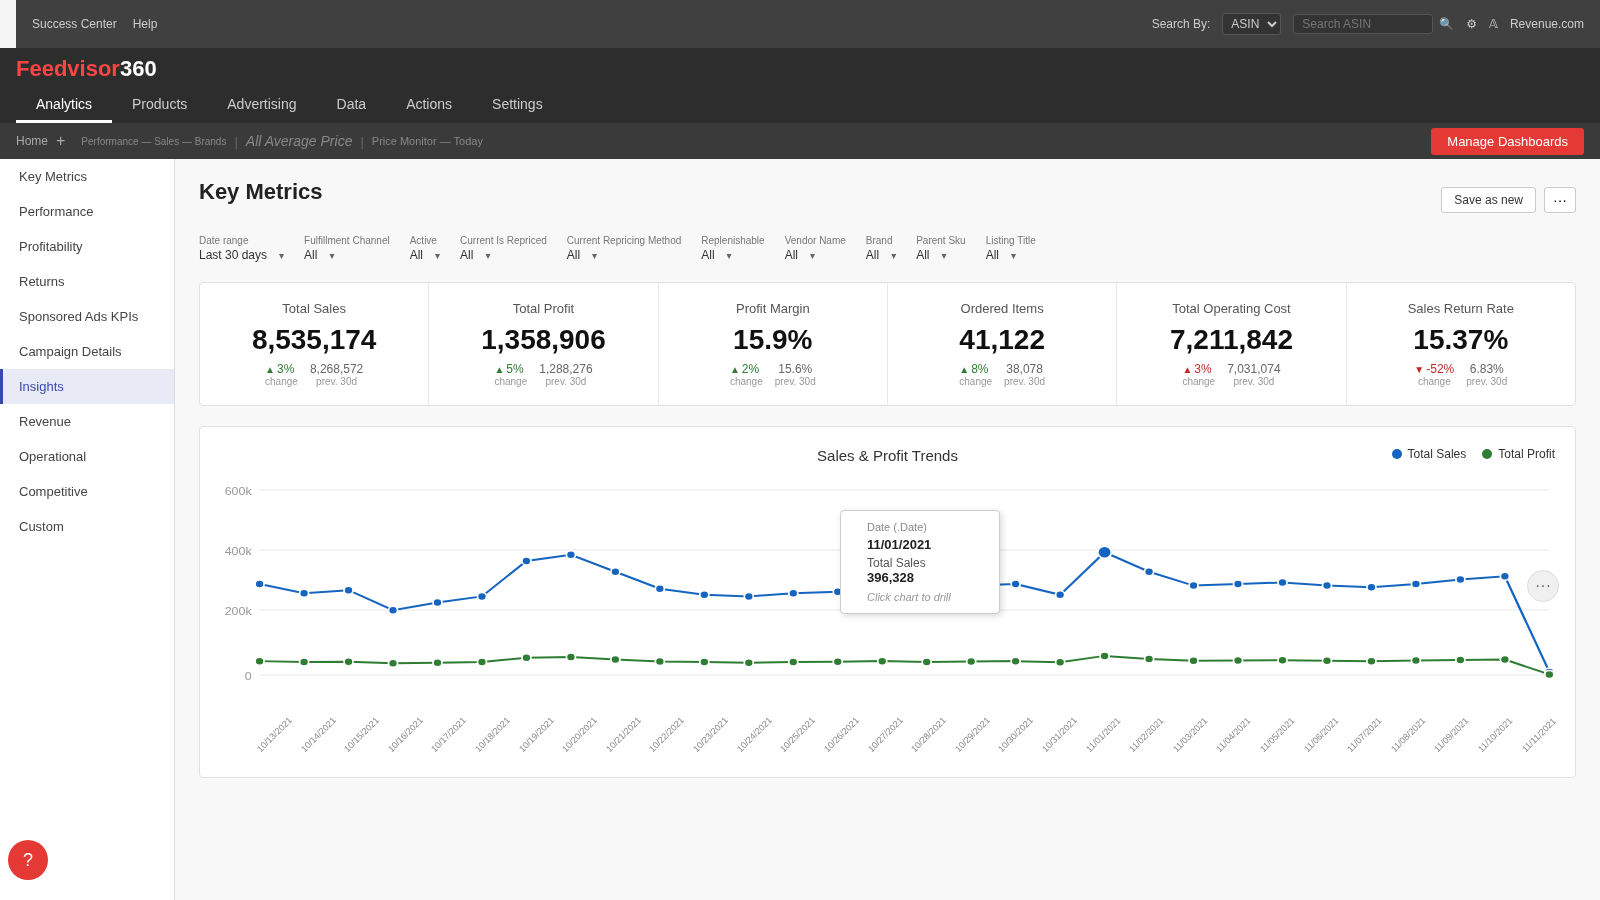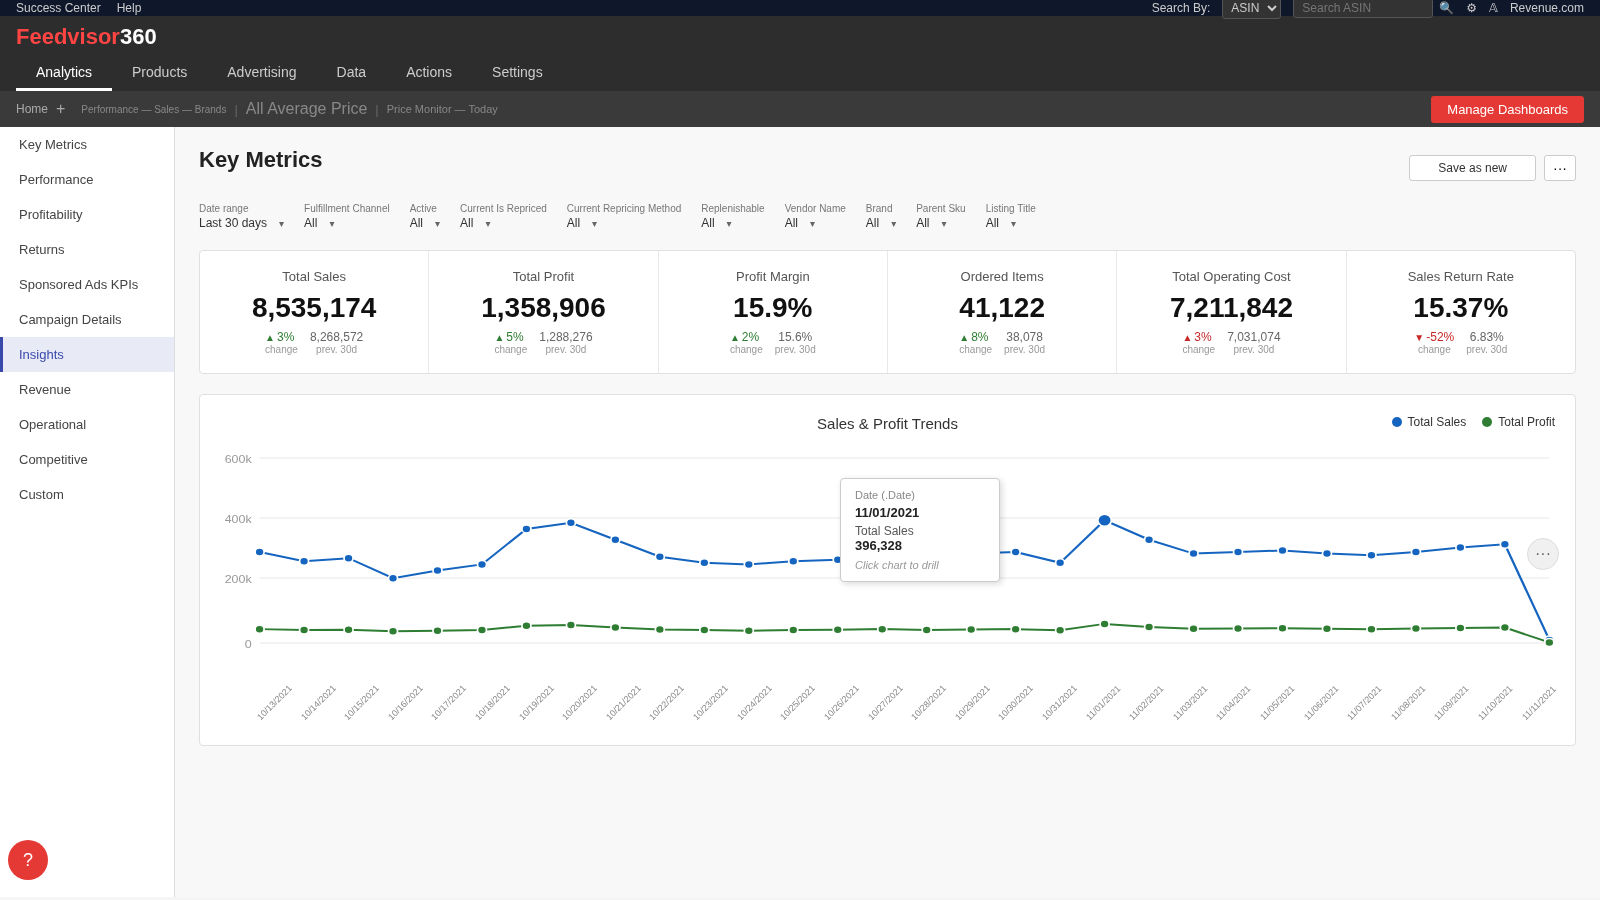--- a/index.html
+++ b/index.html
@@ -1,27 +1,28 @@
 <!DOCTYPE html>
 <html><head>
   <meta charset="utf-8">
   <style>
     * { box-sizing: border-box; margin: 0; padding: 0; }
     body { font-family: -apple-system, BlinkMacSystemFont, 'Segoe UI', Arial, sans-serif; font-size: 13px; background: #f5f5f5; color: #333; }
 
     
     .top-bar {
-      background: #0f172a;
+      background: #404040;
       color: #ccc;
       display: flex;
       align-items: center;
       justify-content: space-between;
       padding: 0 16px;
-      height: 16px;
+      height: 48px;
       font-size: 12px;
+      margin-left: 16px;
     }
     .top-bar-left { display: flex; align-items: center; gap: 16px; }
     .top-bar-right { display: flex; align-items: center; gap: 12px; }
     .search-bar {
       display: flex; align-items: center; gap: 6px;
     }
     .search-input {
       background: #333; border: 1px solid #555; color: #fff; padding: 2px 8px; border-radius: 3px; font-size: 12px; width: 140px;
     }
     .asin-select {
@@ -122,37 +123,37 @@
     .chart-legend {
       position: absolute; top: 20px; right: 20px; display: flex; gap: 16px; align-items: center;
     }
     .legend-item { display: flex; align-items: center; gap: 6px; font-size: 12px; }
     .legend-dot { width: 10px; height: 10px; border-radius: 50%; }
 
     .chart-area { position: relative; }
 
     .tooltip-box {
       position: absolute; top: 30px; left: 620px;
-      background: #fff; border: 1px solid #ccc; border-radius: 4px; padding: 10px 14px;
+      background: #fff; border: 1px solid #ccc; border-radius: 4px; padding: 10px 26px;
       font-size: 12px; box-shadow: 2px 2px 6px rgba(0,0,0,0.15); z-index: 10; min-width: 160px;
     }
     .tooltip-date { font-size: 11px; color: #888; margin-bottom: 4px; }
     .tooltip-val { font-size: 13px; font-weight: 600; color: #222; margin-bottom: 4px; }
     .tooltip-hint { font-size: 11px; color: #999; margin-top: 6px; font-style: italic; }
     .tooltip-label { font-size: 12px; color: #555; }
 
     
     .chat-bubble {
       position: fixed; bottom: 20px; left: 8px;
       background: #e53935; color: #fff; width: 40px; height: 40px; border-radius: 50%;
       display: flex; align-items: center; justify-content: center; font-size: 18px; cursor: pointer;
     }
 
     .save-btn {
-      background: #fff; border: 1px solid #ccc; padding: 5px 28px; border-radius: 3px; cursor: pointer; font-size: 12px; color: #333;
+      background: #fff; border: 1px solid #ccc; padding: 5px 12px; border-radius: 3px; cursor: pointer; font-size: 12px; color: #333;
     }
     .page-header { display: flex; justify-content: space-between; align-items: center; margin-bottom: 14px; }
     .page-header-actions { display: flex; gap: 8px; align-items: center; }
     .more-btn { background: #fff; border: 1px solid #ccc; border-radius: 3px; padding: 4px 8px; cursor: pointer; font-size: 14px; }
 
     svg.chart-svg { width: 100%; height: 260px; overflow: visible; }
   </style>
 </head>
 <body>
 
@@ -189,21 +190,21 @@
     <div class="main-nav-item">Settings</div>
   </nav>
 </div>
 
 <div class="breadcrumb-bar">
   <div class="breadcrumb-items">
     <span class="breadcrumb-item">Home</span>
     <span class="breadcrumb-add">+</span>
     <span class="breadcrumb-item" style="color:#888;font-size:10px;">Performance — Sales — Brands</span>
     <span style="color:#666">|</span>
-    <span class="breadcrumb-item" style="color:#888;font-size:16px;">All Average Price</span>
+    <span class="breadcrumb-item" style="color:#888;font-size:14px;font-style:italic;">All Average Price</span>
     <span style="color:#666">|</span>
     <span class="breadcrumb-item" style="color:#888;font-size:11px;">Price Monitor — Today</span>
   </div>
   <button class="manage-dashboards-btn">Manage Dashboards</button>
 </div>
 
 <div class="main-layout">
 
   <div class="sidebar">
     <div class="sidebar-item">Key Metrics</div>

